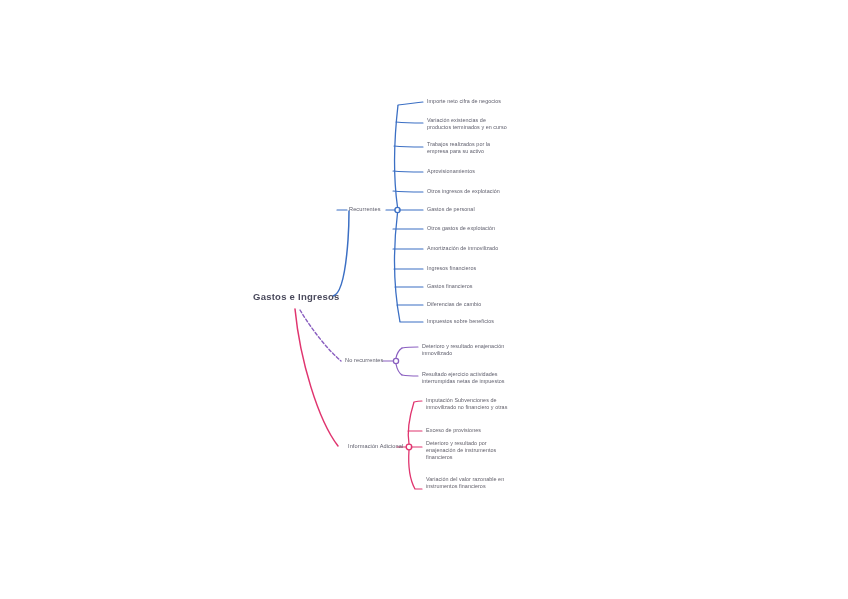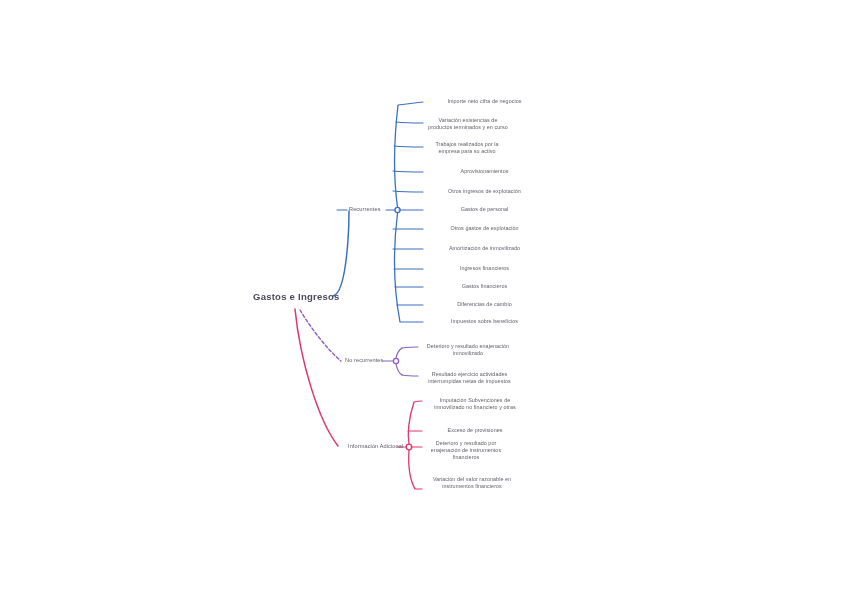--- a/index.html
+++ b/index.html
@@ -1,19 +1,19 @@
 <!DOCTYPE html>
 <html><head>
 <meta charset="utf-8">
 <style>
   html,body{margin:0;padding:0;background:#ffffff;}
   body{width:848px;height:599px;overflow:hidden;
        font-family:"Liberation Sans","DejaVu Sans",sans-serif;
        color:#3a3a3a;-webkit-font-smoothing:antialiased;}
-  #canvas{position:relative;width:824px;height:599px;text-align:center;}
+  #canvas{position:relative;width:824px;height:599px;}
   #wires{position:absolute;left:0;top:0;width:848px;height:599px;pointer-events:none;}
   .node{position:absolute;}
   .root-label{
     font-size:9.5px;font-weight:bold;color:#4a4a5c;letter-spacing:.25px;
     white-space:nowrap;
   }
   .branch-label{
     font-size:5.6px;color:#5a5a68;white-space:nowrap;letter-spacing:.1px;
   }
   .leaf-label{

